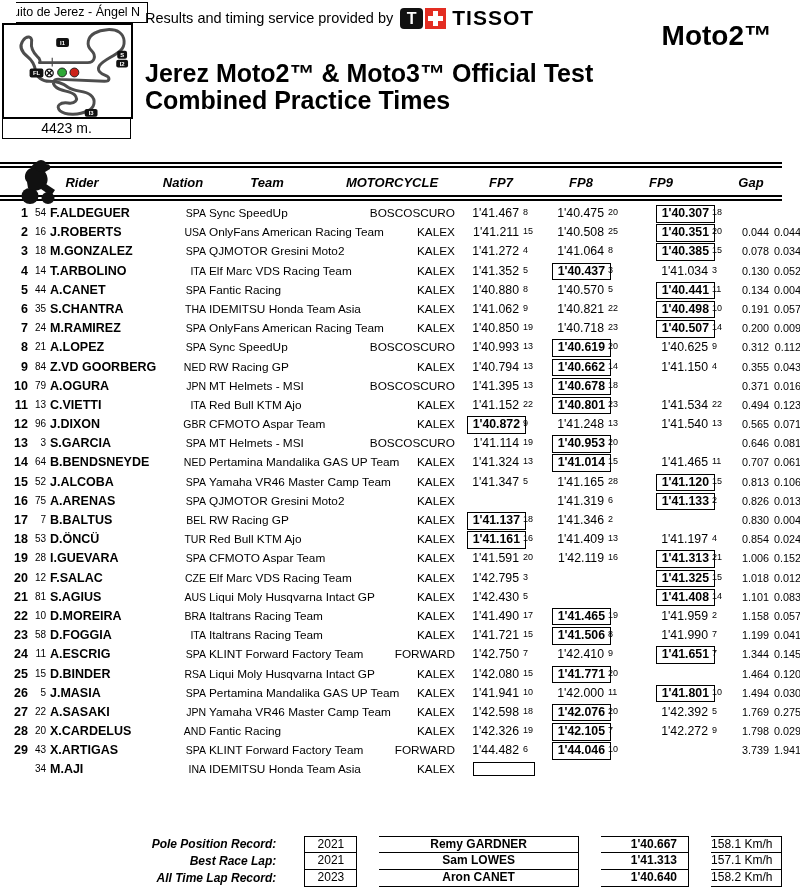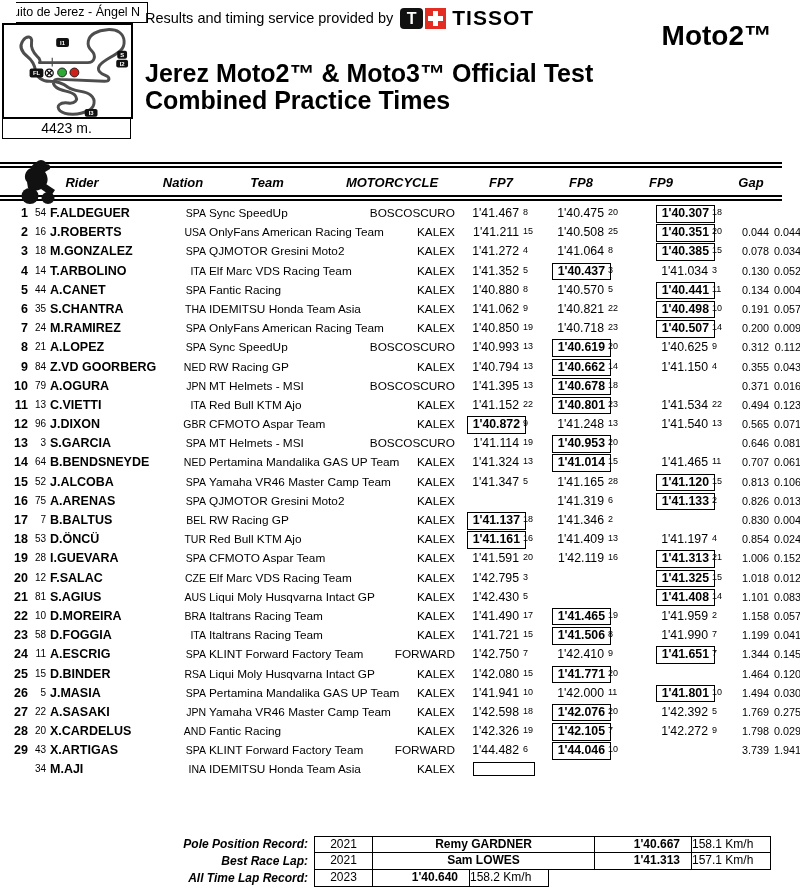--- a/index.html
+++ b/index.html
@@ -51,21 +51,21 @@
   .lap{width:20px;font-size:9px;line-height:16px;padding-left:4px;}
   .gap1{width:37px;text-align:right;font-size:10.8px;}
   .gap2{width:32px;text-align:right;font-size:10.8px;}
   .best{font-weight:bold;border:1.6px solid #000;display:inline-block;
     line-height:14.5px;padding:0 5px 1px;margin:0 -7px -1px 0;}
   .emptybox{display:inline-block;width:60px;height:12px;border:1.6px solid #000;
     vertical-align:middle;margin:-2px -16px 0 0;}
 
   
   #records{position:absolute;left:0;top:836px;width:782px;}
-  .rec-row{display:flex;height:17px;}
+  .rec-row{display:flex;height:17px;gap:22px;}
   .rec-label{width:308px;padding-right:6px;text-align:right;font-weight:bold;font-style:italic;
     font-size:12px;line-height:17px;}
   .rec-cell{border-right:1.8px solid #000;border-bottom:1.8px solid #000;
     font-size:12px;line-height:15px;box-sizing:border-box;}
   .rec-row:first-child .rec-cell{border-top:1.8px solid #000;}
   .rc-year{width:59px;text-align:center;border-left:1.8px solid #000;}
   .rc-name{width:222px;text-align:center;font-weight:bold;}
   .rc-time{width:97px;text-align:right;font-weight:bold;padding-right:11px;}
   .rc-speed{width:79px;text-align:left;}
 </style>
@@ -650,17 +650,18 @@
       <div class="rec-row">
         <span class="rec-label">Best Race Lap:</span>
         <span class="rec-cell rc-year">2021</span>
         <span class="rec-cell rc-name">Sam LOWES</span>
         <span class="rec-cell rc-time">1'41.313</span>
         <span class="rec-cell rc-speed">157.1 Km/h</span>
       </div>
       <div class="rec-row">
         <span class="rec-label">All Time Lap Record:</span>
         <span class="rec-cell rc-year">2023</span>
+        <span class="rec-cell rc-name">Aron CANET</span>
         <span class="rec-cell rc-time">1'40.640</span>
         <span class="rec-cell rc-speed">158.2 Km/h</span>
       </div>
     </div>
 </div>
 
 </body></html>

